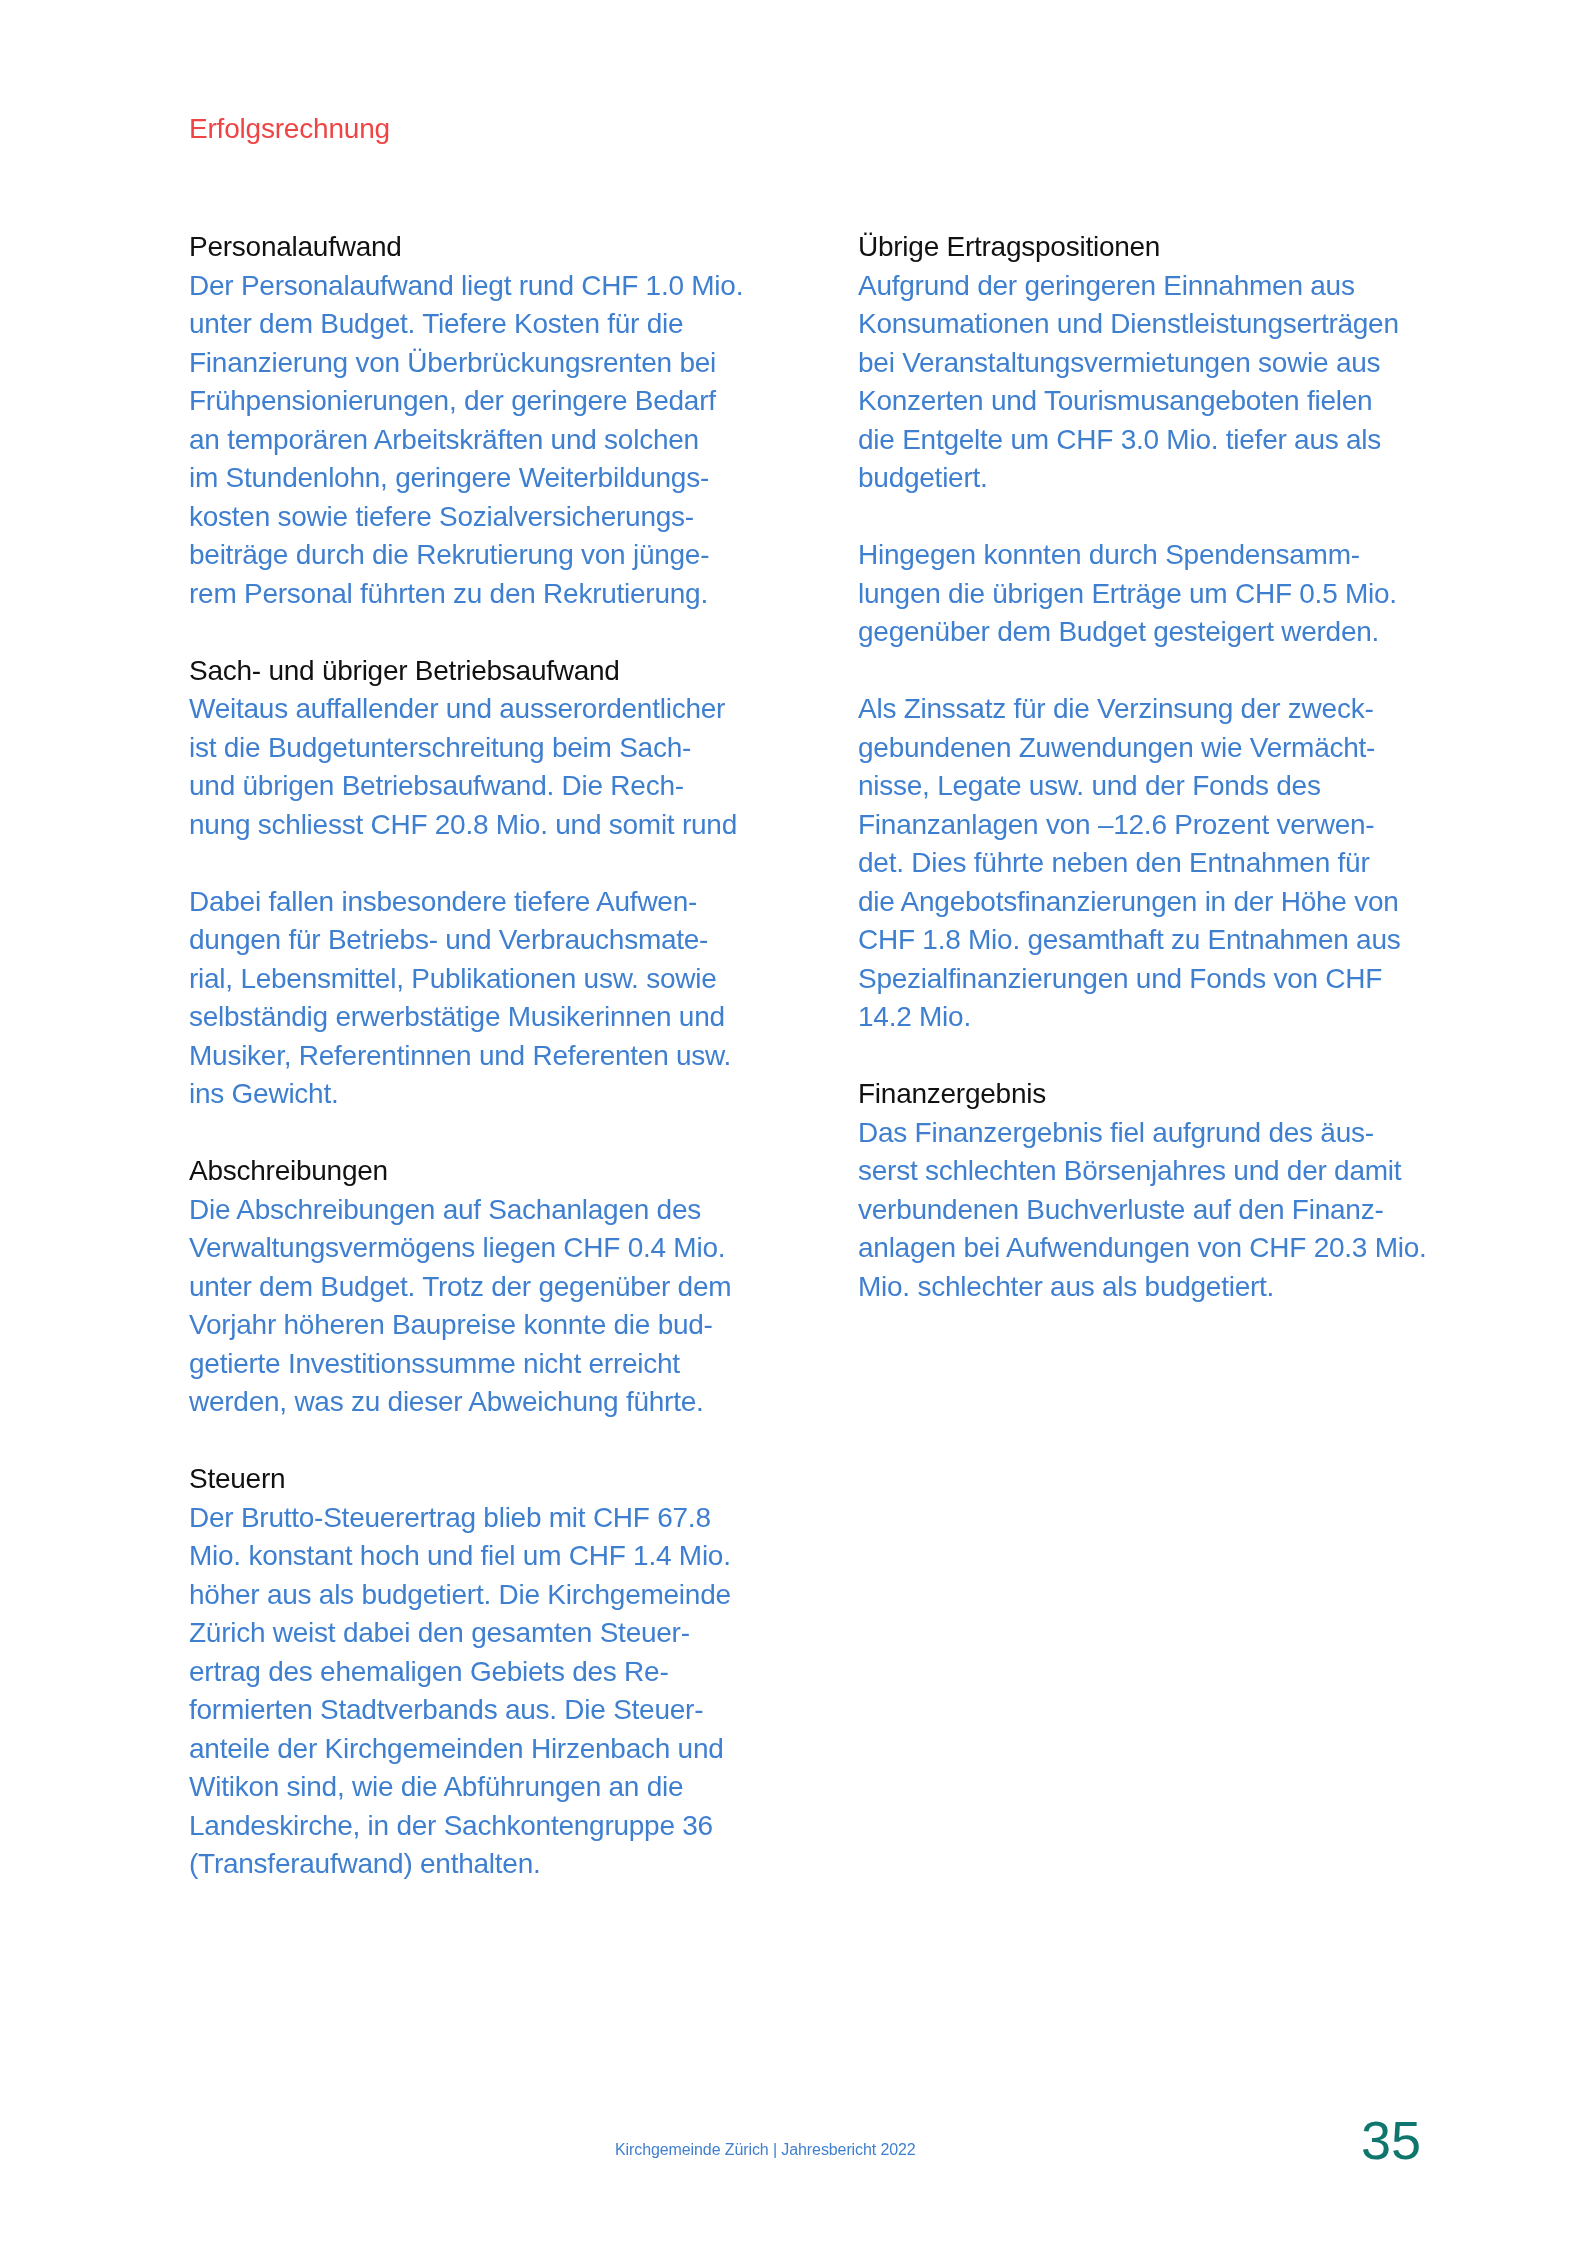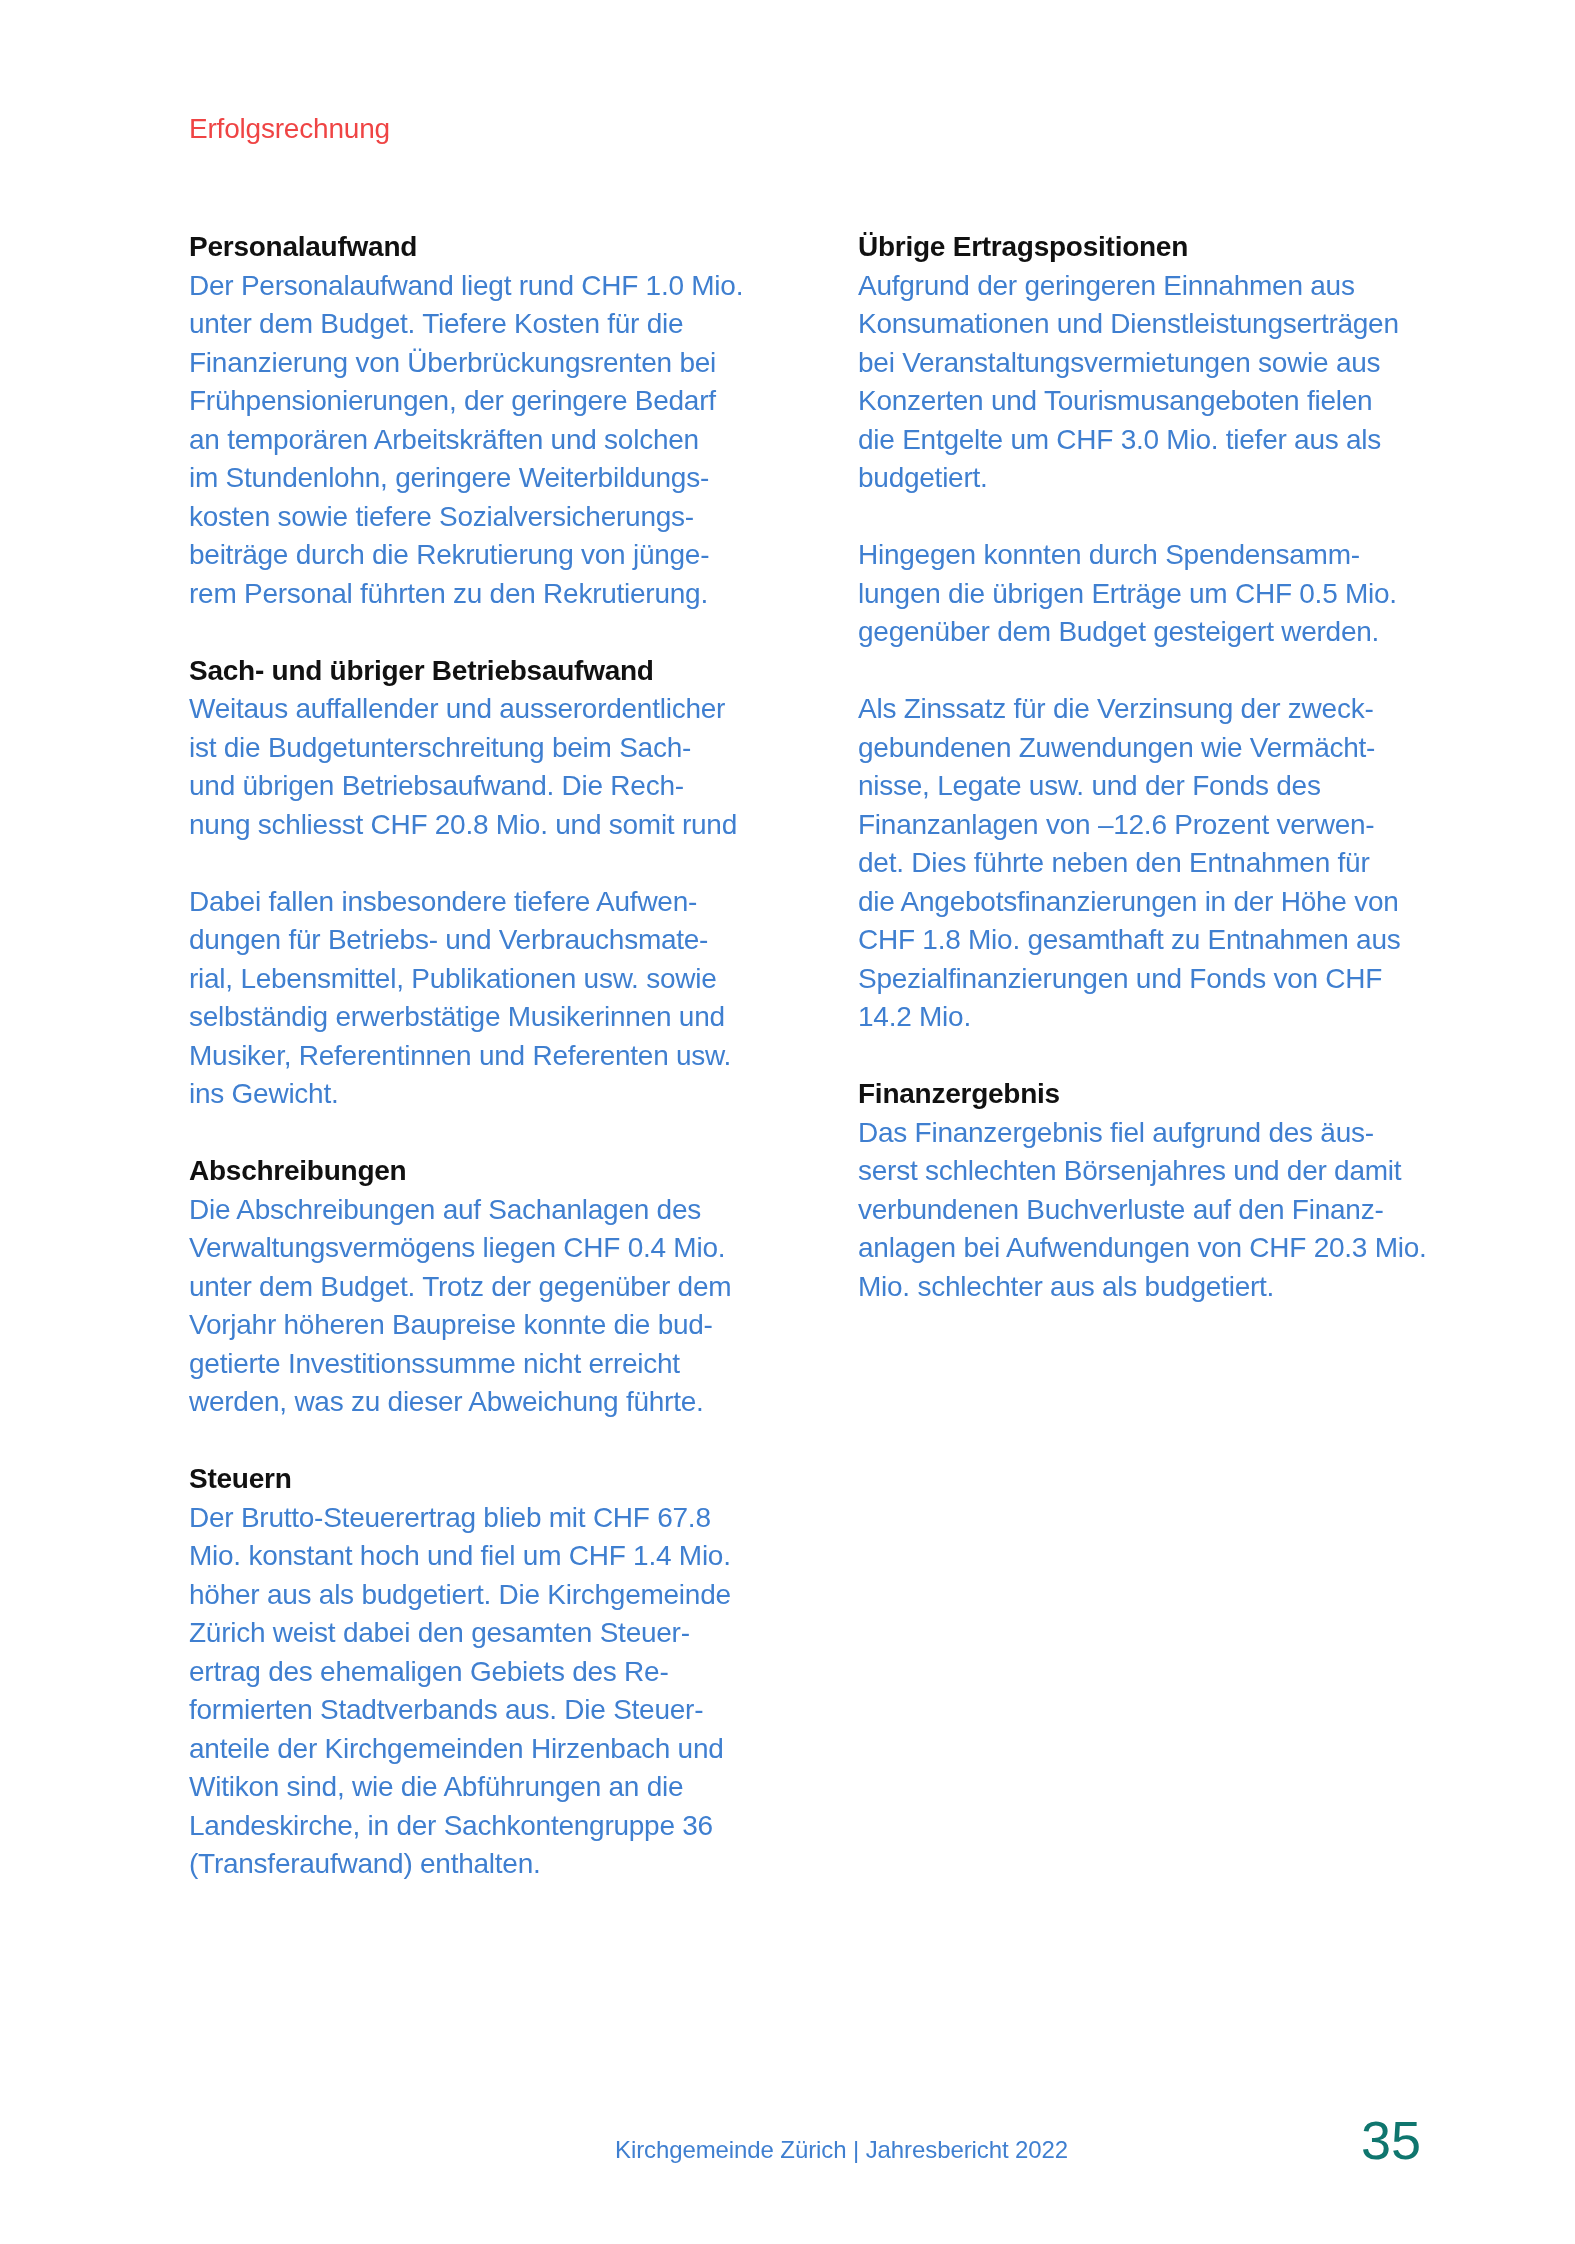--- a/index.html
+++ b/index.html
@@ -34,41 +34,41 @@
     .section {
       margin: 0 0 38.5px 0;
     }
     .section-heading {
       font-size: 28px;
       line-height: 38.5px;
       color: #111111;
       letter-spacing: -0.25px;
       white-space: nowrap;
       margin: 0;
-      font-weight: bold;
+      font-weight: normal;
     }
     .para {
       margin: 0 0 38.5px 0;
     }
     .para:last-child {
       margin-bottom: 0;
     }
     .line {
       display: block;
       font-size: 28px;
       line-height: 38.5px;
       color: #3f7fd0;
       letter-spacing: -0.25px;
       white-space: nowrap;
     }
     .footer-text {
       position: absolute;
       left: 615px;
       top: 2138px;
-      font-size: 24px;
+      font-size: 16px;
       line-height: 24px;
       color: #3f7fd0;
       white-space: nowrap;
       letter-spacing: -0.1px;
     }
     .page-number {
       position: absolute;
       left: 1361px;
       top: 2112px;
       font-size: 54px;

